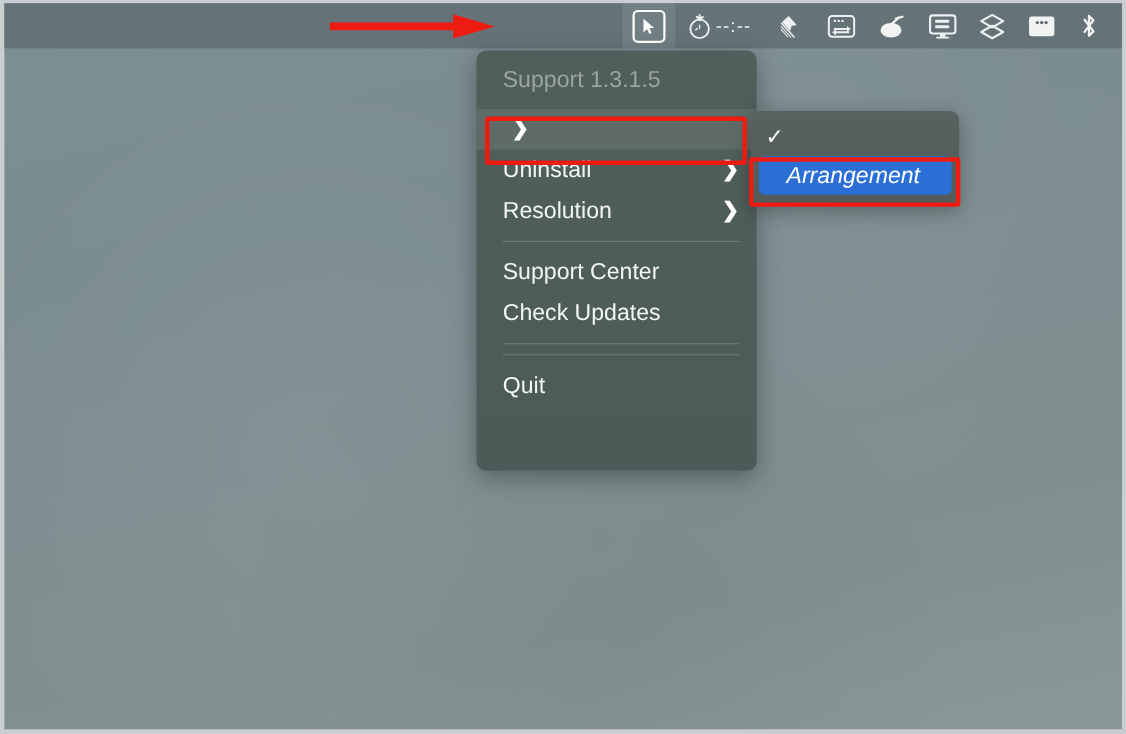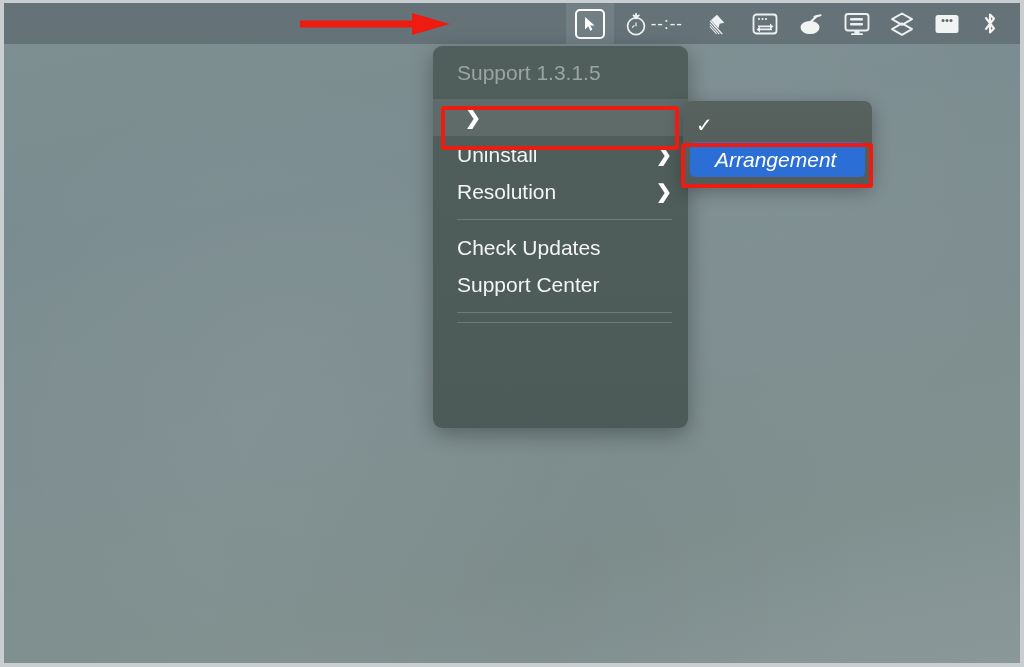--- a/index.html
+++ b/index.html
@@ -290,32 +290,35 @@
   </div>
 
   <div class="menu-row">
     <span class="lbl">Resolution</span>
     <span class="chev">❯</span>
   </div>
 
   <div class="menu-sep"></div>
 
   <div class="menu-row">
+    <span class="lbl">Support Center</span>
+  </div>
+
+  <div class="menu-row">
     <span class="lbl">Check Updates</span>
   </div>
 
-  <div class="menu-row">
-    <span class="lbl">Support Center</span>
-  </div>
-
   <div class="menu-sep"></div>
 
 
   <div class="menu-sep"></div>
 
+  <div class="menu-row">
+    <span class="lbl">Quit</span>
+  </div>
 </div>
 
 <div id="submenu-panel">
   <div class="sub-row">
     <span class="sub-check">✓</span>
   </div>
   <div class="sub-row selected">
     <span class="sub-check empty">&nbsp;</span>
     <span>Arrangement</span>
   </div>

